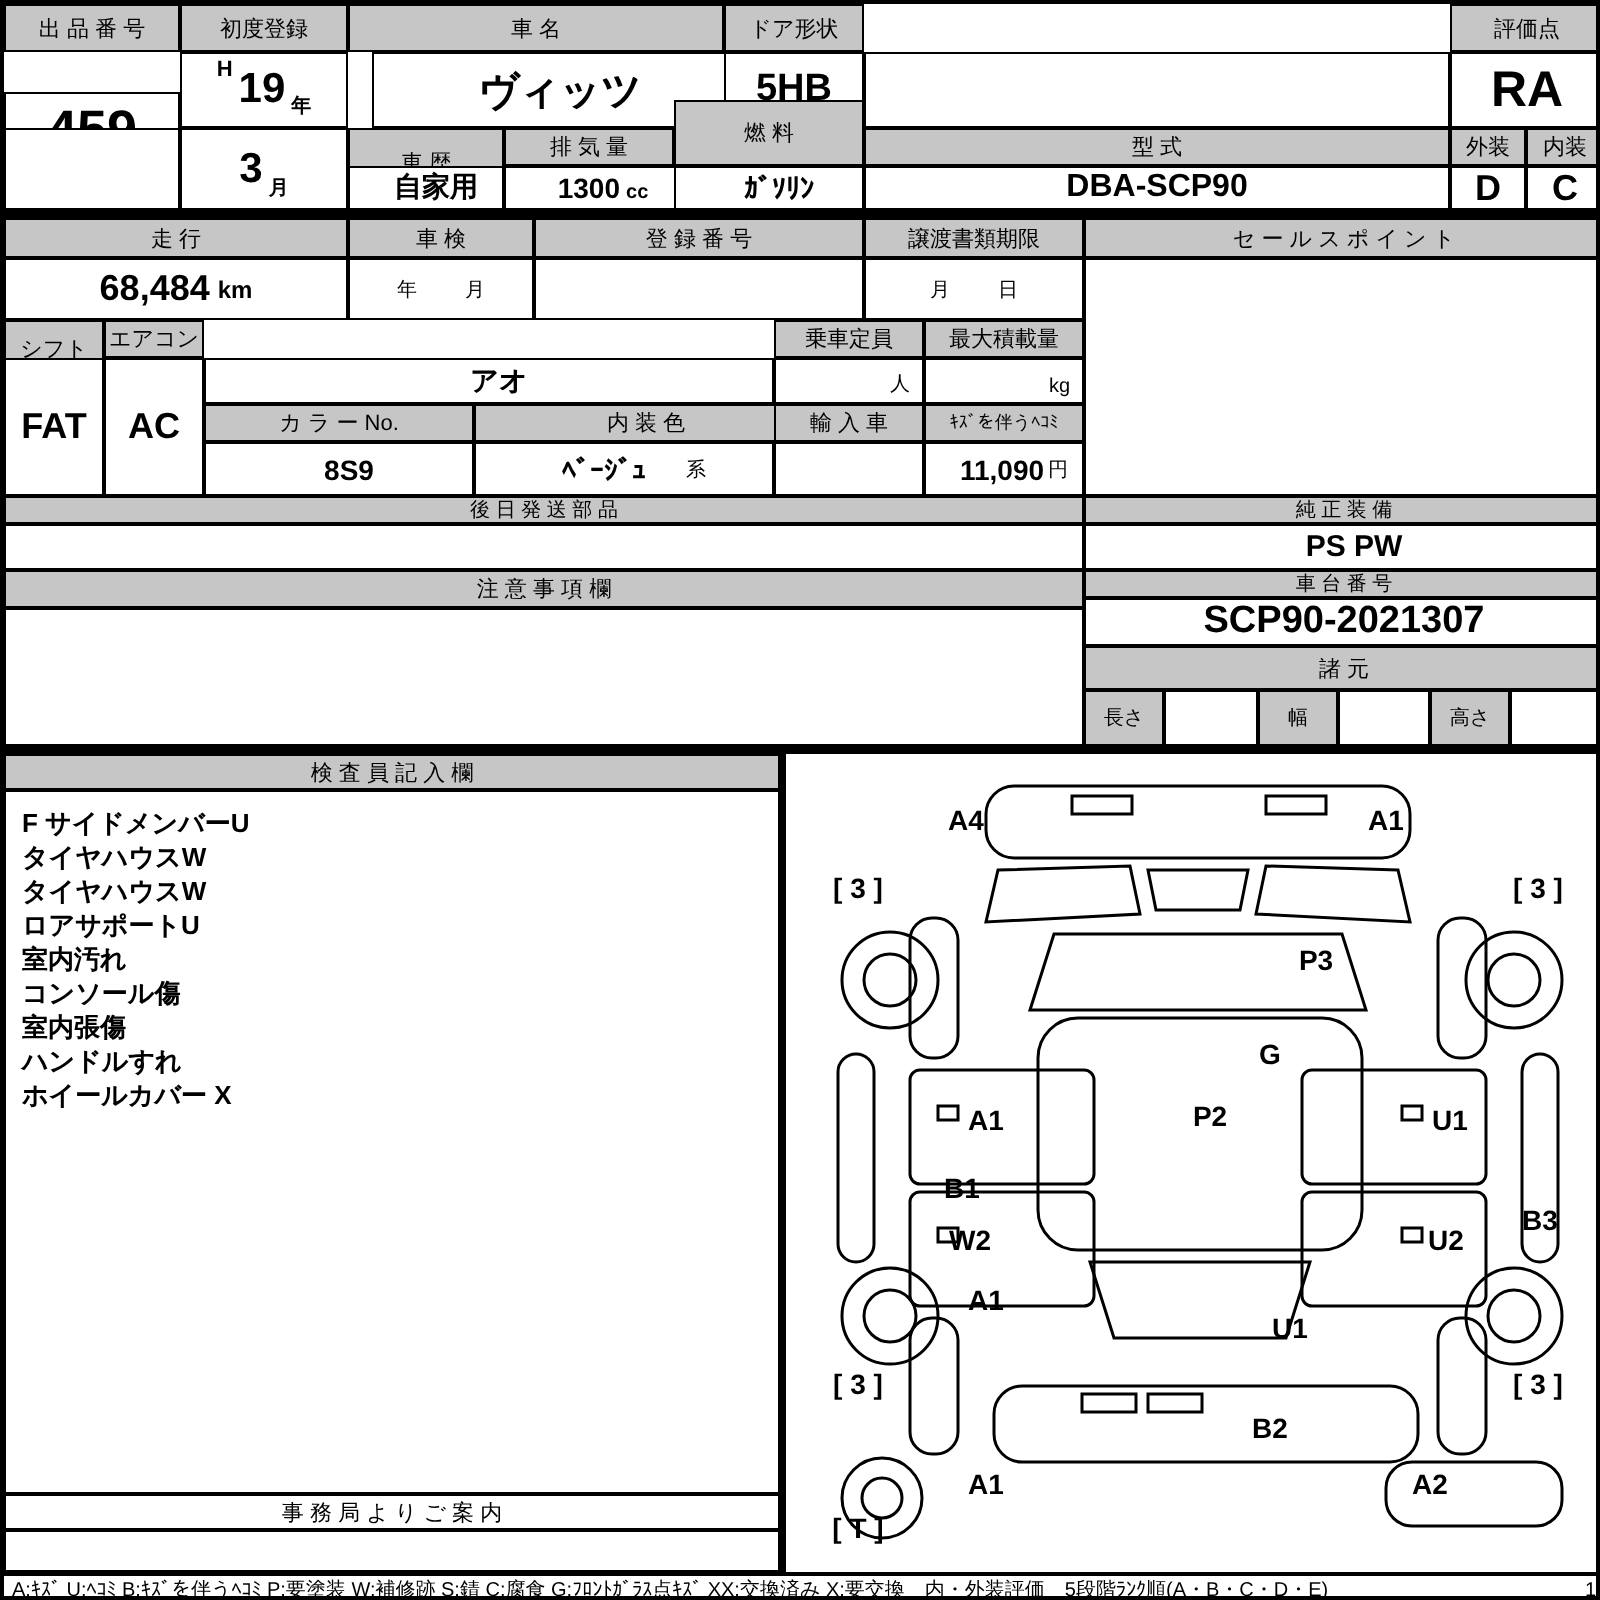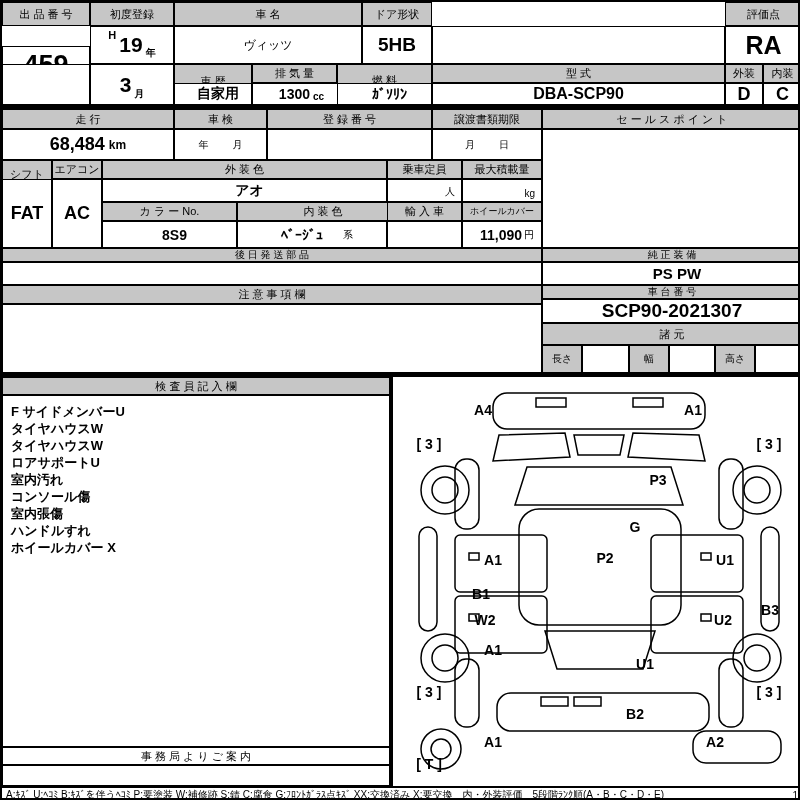--- a/index.html
+++ b/index.html
@@ -4,21 +4,21 @@
 <style>
   * { margin:0; padding:0; box-sizing:border-box; }
   html,body { background:#fff; }
   body { font-family:"Liberation Sans","DejaVu Sans",sans-serif; color:#000; }
   .sheet { position:relative; width:800px; height:800px; background:#fff; border:2px solid #000; overflow:hidden; }
   .cell { position:absolute; border:1px solid #000; background:#fff; display:flex; align-items:center; justify-content:center; overflow:hidden; font-size:12px; white-space:nowrap; }
   .hdr  { background:#c6c6c6; font-size:11px; }
   .thin { font-size:10px; }
   .lot-val   { font-size:27px; font-weight:bold;margin-top:20px; }
   .score-val { font-size:25px; font-weight:bold; }
-  .name-val  { font-size:12px; font-weight:normal; }
+  .name-val  { font-size:20px; font-weight:bold;margin-left:12px; }
   .door-val  { font-size:19px; font-weight:bold; }
   .dc-val    { font-size:18px; font-weight:bold; }
   .model-val { font-size:16px; font-weight:bold; }
   .mid-val   { font-size:14px; font-weight:bold;padding-left:10px; }
   .big-val   { font-size:18px; font-weight:bold; }
   .unit  { font-size:10px; font-weight:bold; }
   .tiny  { font-size:10px; }
   .right-end { justify-content:flex-end; align-items:flex-end; padding:2px 6px; }
   .divider { position:absolute; background:#000; }
   .notes { position:absolute; background:#fff; border:1px solid #000; padding:7px 8px; font-size:13px; font-weight:bold; line-height:17px; text-align:left; }
@@ -66,21 +66,21 @@
 
   <div class="cell hdr" style="left:172px;top:62px;width:78px;height:35px">車 歴</div>
   <div class="cell mid-val" style="left:172px;top:81px;width:78px;height:22px">自家用</div>
 
   <div class="cell hdr" style="left:250px;top:62px;width:85px;height:19px">排 気 量</div>
   <div class="cell" style="left:250px;top:81px;width:89px;height:22px">
     <span class="mid-val">1300</span>
     <span class="unit" style="align-self:flex-end;margin:0 0 2px 3px">cc</span>
   </div>
 
-  <div class="cell hdr" style="left:335px;top:62px;width:95px;height:33px">燃 料</div>
+  <div class="cell hdr" style="left:335px;top:48px;width:95px;height:33px">燃 料</div>
   <div class="cell mid-val" style="left:335px;top:81px;width:95px;height:22px">ｶﾞｿﾘﾝ</div>
 
   <div class="cell hdr" style="left:430px;top:62px;width:293px;height:19px">型  式</div>
   <div class="cell model-val" style="left:430px;top:81px;width:293px;height:22px">DBA-SCP90</div>
 
   <div class="cell hdr" style="left:723px;top:62px;width:38px;height:19px">外装</div>
   <div class="cell hdr" style="left:761px;top:62px;width:39px;height:19px">内装</div>
   <div class="cell dc-val" style="left:723px;top:81px;width:38px;height:22px">D</div>
   <div class="cell dc-val" style="left:761px;top:81px;width:39px;height:22px">C</div>
 
@@ -108,42 +108,41 @@
   </div>
 
   <div class="cell hdr" style="left:540px;top:107px;width:260px;height:20px">セ ー ル ス ポ イ ン ト</div>
   <div class="cell" style="left:540px;top:127px;width:260px;height:119px"></div>
 
   <div class="cell hdr" style="left:0;top:158px;width:50px;height:28px">シフト</div>
   <div class="cell hdr" style="left:50px;top:158px;width:50px;height:19px">エアコン</div>
   <div class="cell big-val" style="left:0;top:177px;width:50px;height:69px">FAT</div>
   <div class="cell big-val" style="left:50px;top:177px;width:50px;height:69px">AC</div>
 
-  <div class="cell hdr" style="left:100px;top:158px;width:285px;height:19px">外 装 色</div>
   <div class="cell mid-val" style="left:100px;top:177px;width:285px;height:23px">アオ</div>
 
   <div class="cell hdr" style="left:385px;top:158px;width:75px;height:19px">乗車定員</div>
   <div class="cell tiny right-end" style="left:385px;top:177px;width:75px;height:23px">人</div>
 
   <div class="cell hdr" style="left:460px;top:158px;width:80px;height:19px">最大積載量</div>
   <div class="cell tiny right-end" style="left:460px;top:177px;width:80px;height:23px">kg</div>
 
   <div class="cell hdr" style="left:100px;top:200px;width:135px;height:19px">カ ラ ー No.</div>
   <div class="cell mid-val" style="left:100px;top:219px;width:135px;height:27px">8S9</div>
 
   <div class="cell hdr" style="left:235px;top:200px;width:172px;height:19px">内 装 色</div>
   <div class="cell" style="left:235px;top:219px;width:150px;height:27px">
     <span class="mid-val">ﾍﾞｰｼﾞｭ</span>
     <span class="tiny" style="margin-left:20px">系</span>
   </div>
 
   <div class="cell hdr" style="left:385px;top:200px;width:75px;height:19px">輸 入 車</div>
   <div class="cell" style="left:385px;top:219px;width:75px;height:27px"></div>
 
-  <div class="cell hdr" style="left:460px;top:200px;width:80px;height:19px;font-size:9px">ホイールカバー</div>
+  <div class="cell hdr" style="left:460px;top:200px;width:80px;height:19px;font-size:9px">ｷｽﾞを伴うﾍｺﾐ</div>
   <div class="cell" style="left:460px;top:219px;width:80px;height:27px">
     <span class="mid-val">11,090</span>
     <span class="tiny" style="margin-left:2px">円</span>
   </div>
 
   <div class="cell hdr" style="left:0;top:246px;width:540px;height:14px;font-size:10px">後 日 発 送 部 品</div>
   <div class="cell" style="left:0;top:260px;width:540px;height:23px"></div>
 
   <div class="cell hdr" style="left:540px;top:246px;width:260px;height:14px;font-size:10px">純 正 装 備</div>
   <div class="cell mid-val" style="left:540px;top:260px;width:260px;height:23px;font-size:15px">PS PW</div>

